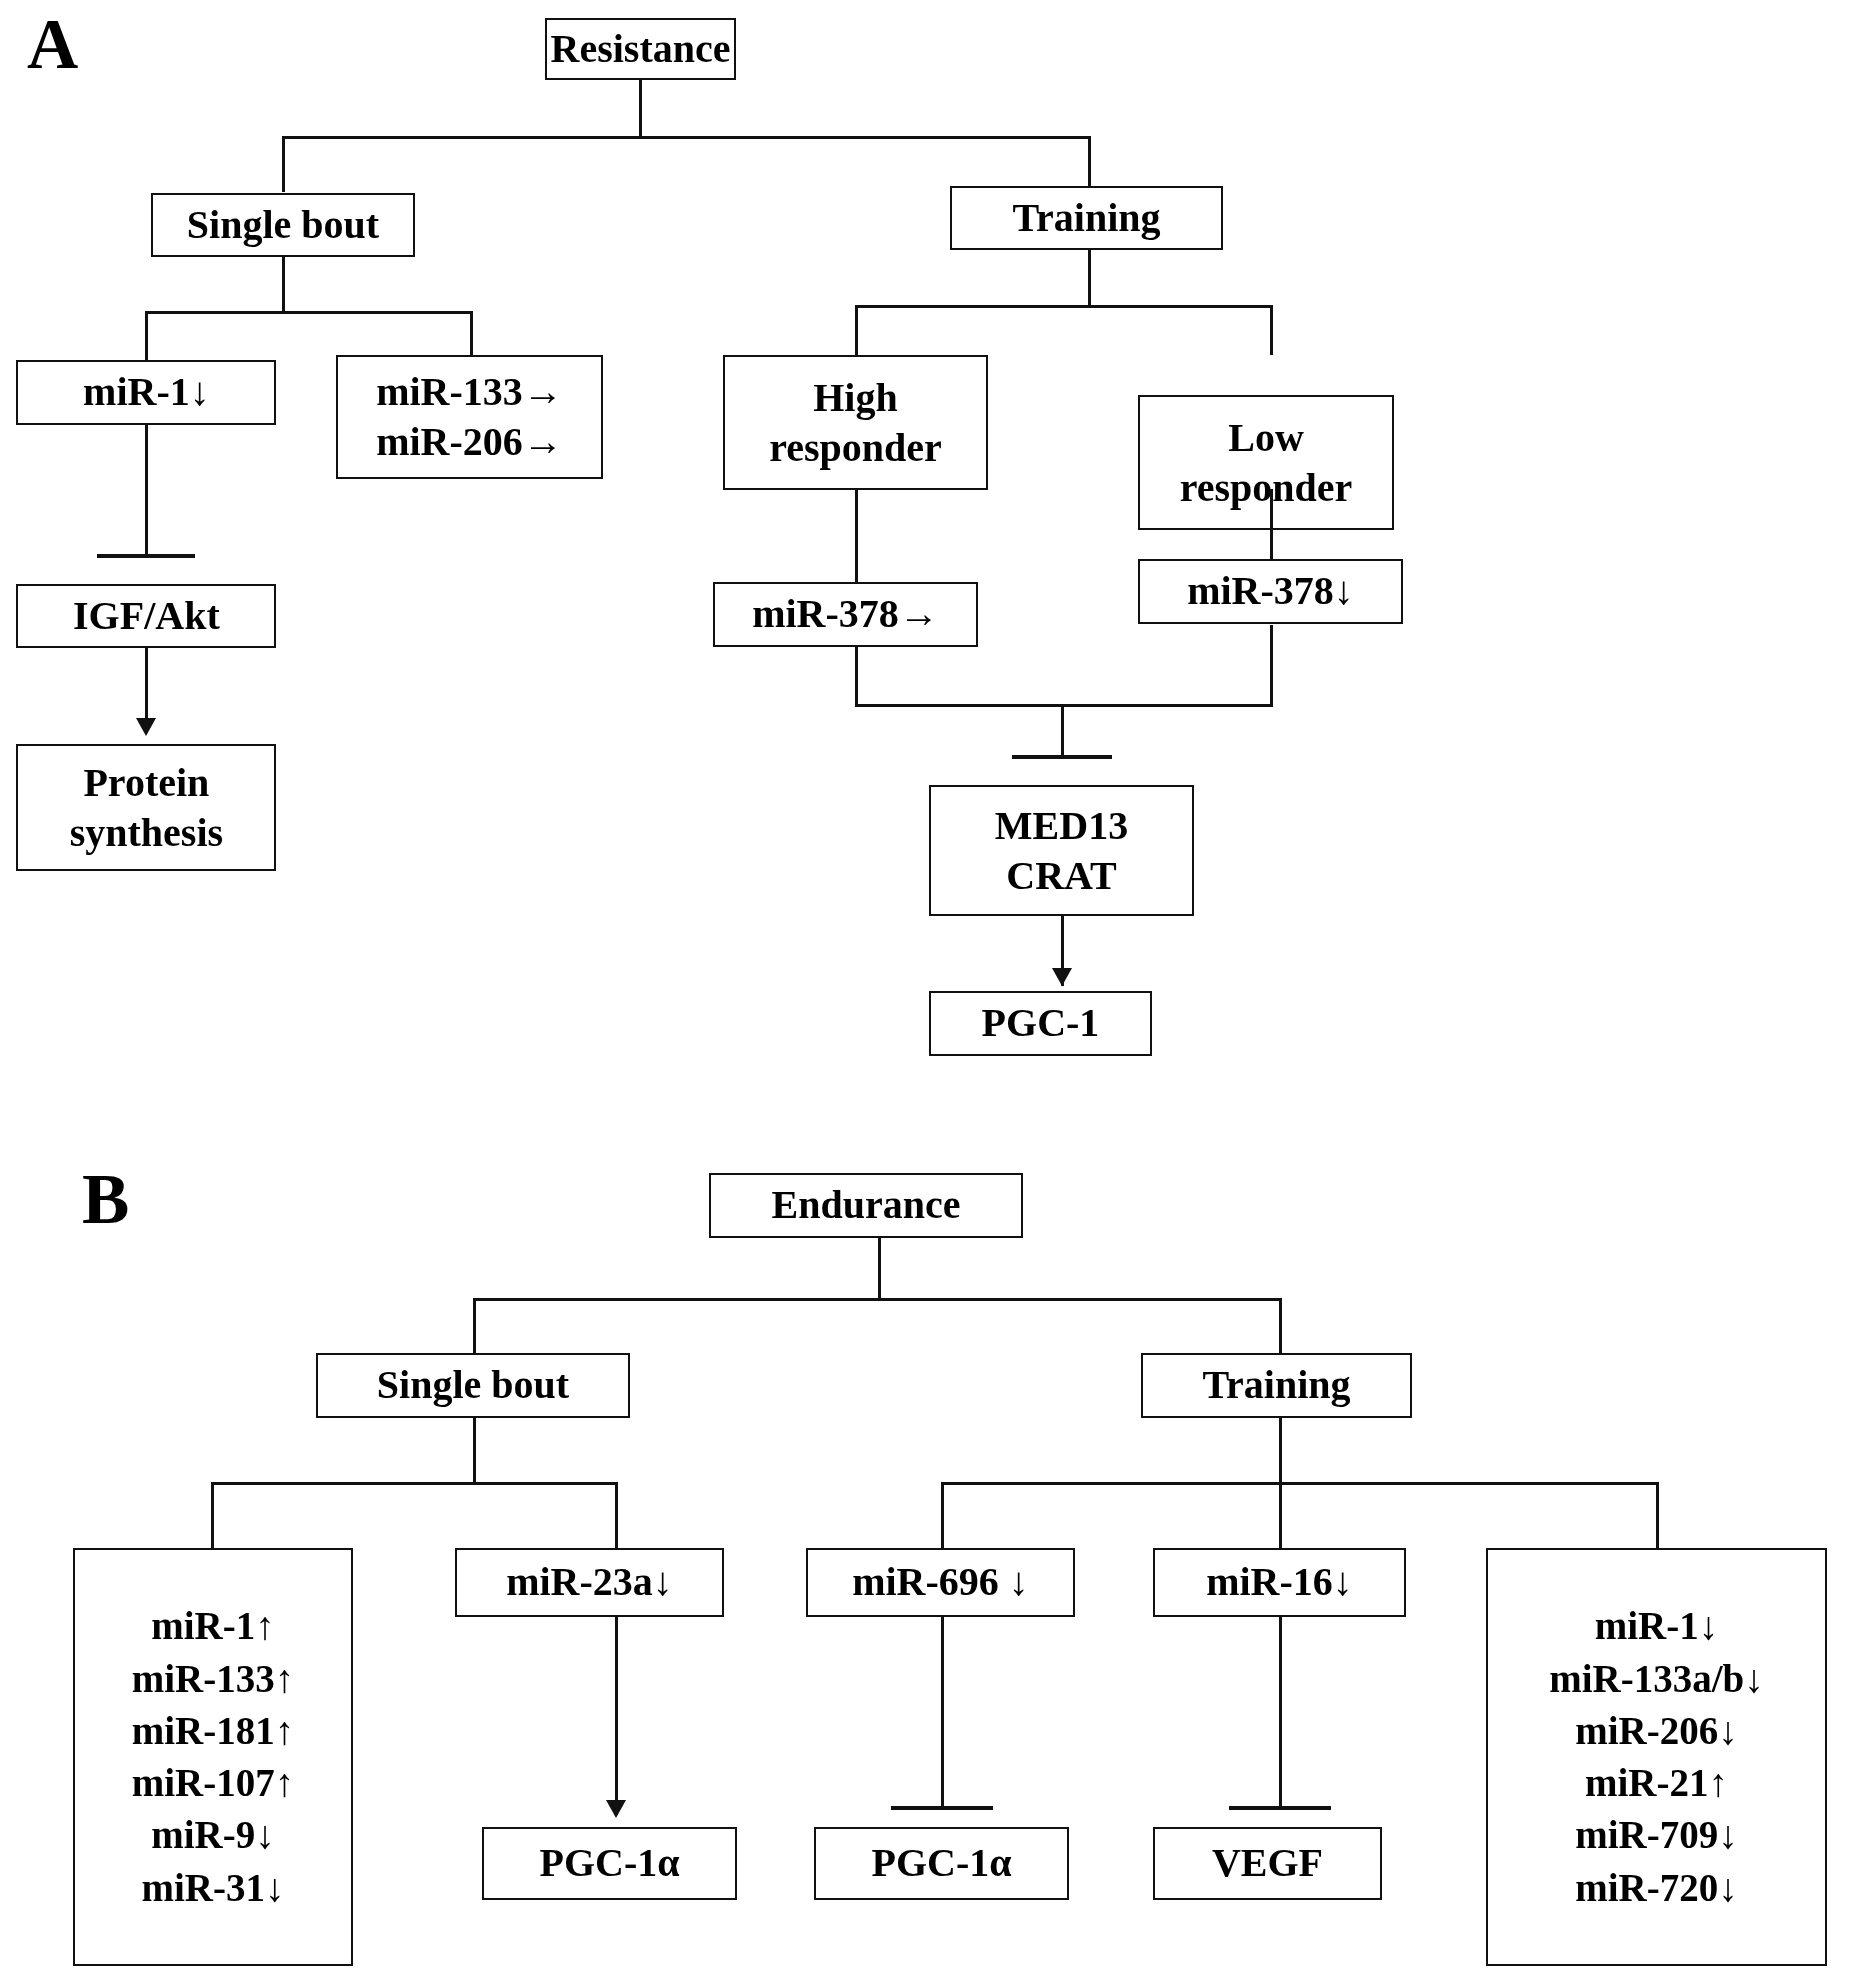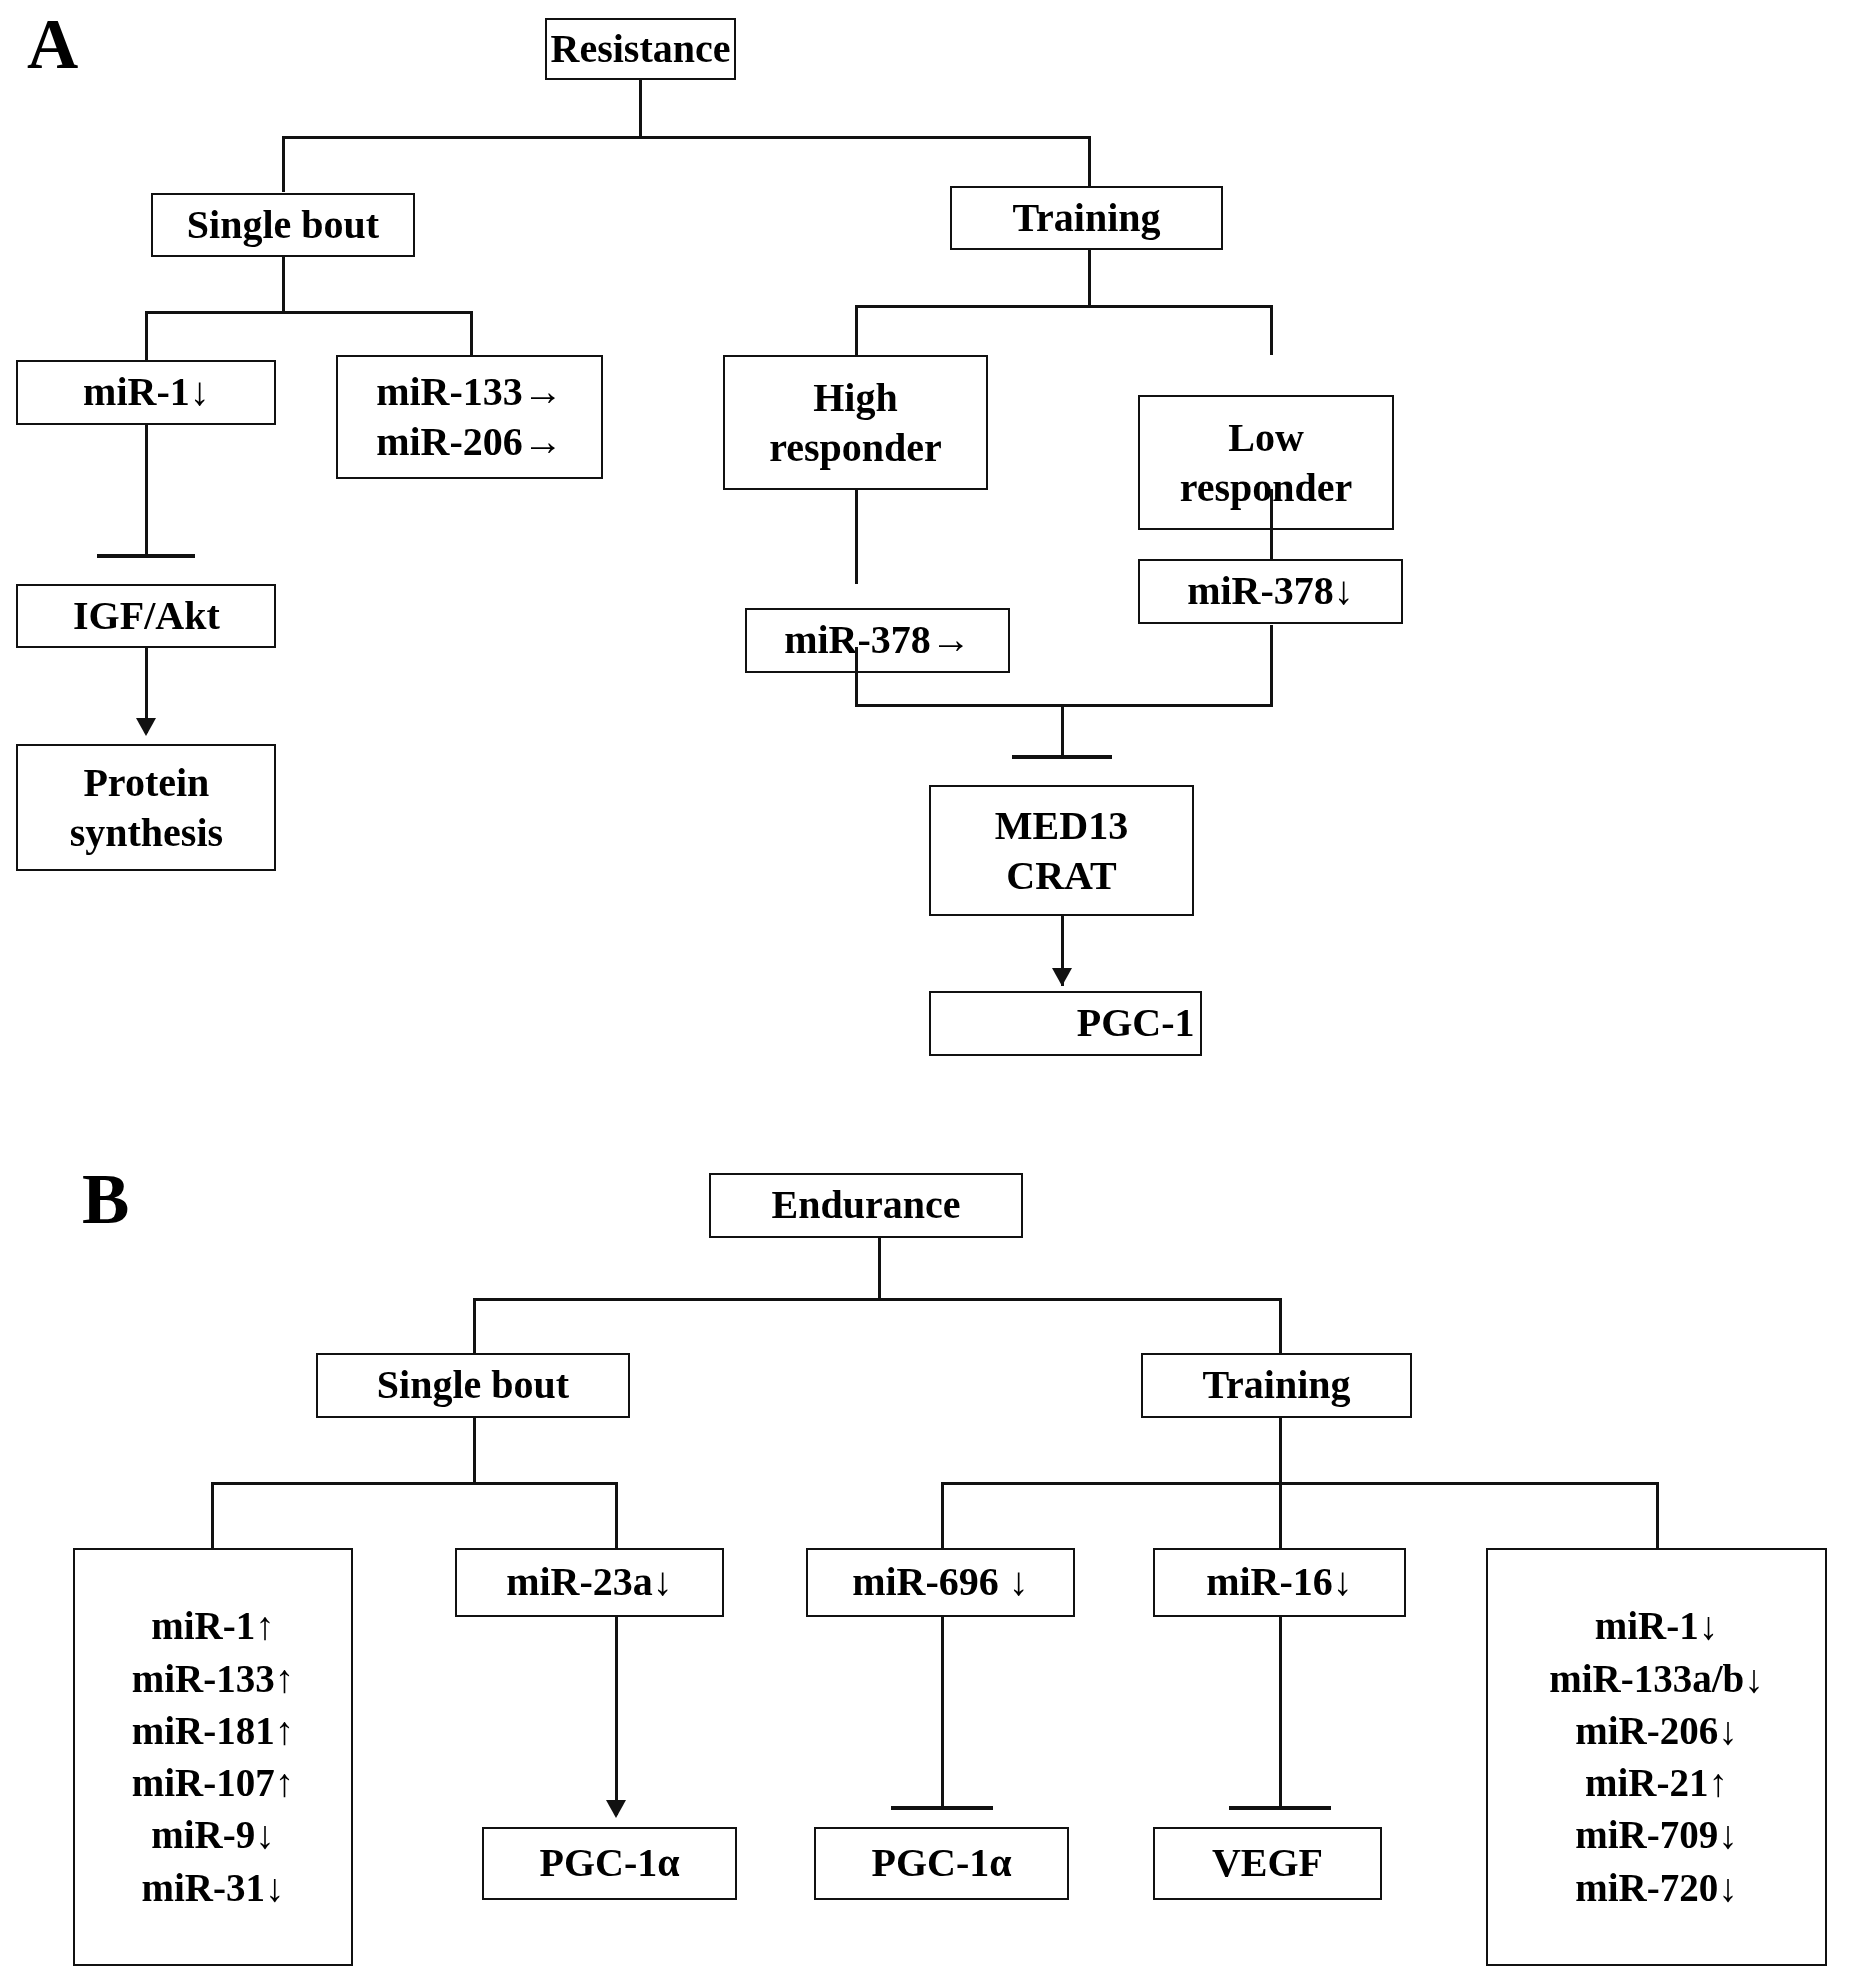--- a/index.html
+++ b/index.html
@@ -134,21 +134,21 @@
     <span class="ln">High</span>
     <span class="ln">responder</span>
   </div>
 
   <div class="node lines" style="left:1138px; top:355px; width:256px; height:135px;margin-top:40px;">
     <span class="ln">Low</span>
     <span class="ln">responder</span>
   </div>
 
   <div class="edge v" style="left:855px; top:489px; height:95px;"></div>
-  <div class="node" style="left:745px; top:582px; width:265px; height:65px;margin-top:26px;">
+  <div class="node" style="left:713px; top:582px; width:265px; height:65px;">
     <span class="ln">miR-378→</span>
   </div>
 
   <div class="edge v" style="left:1270px; top:489px; height:73px;"></div>
   <div class="node" style="left:1138px; top:559px; width:265px; height:65px;">
     <span class="ln">miR-378↓</span>
   </div>
 
   <div class="edge v" style="left:855px; top:647px; height:59px;"></div>
   <div class="edge v" style="left:1270px; top:625px; height:82px;"></div>
@@ -157,21 +157,21 @@
   <div class="tbar" style="left:1012px; top:755px; width:100px;"></div>
 
   <div class="node lines" style="left:929px; top:785px; width:265px; height:131px;">
     <span class="ln">MED13</span>
     <span class="ln">CRAT</span>
   </div>
 
   <div class="edge v" style="left:1061px; top:915px; height:71px;"></div>
   <div class="arrowhead" style="left:1052px; top:968px;"></div>
 
-  <div class="node" style="left:929px; top:991px; width:273px; height:65px;align-items:flex-end;">
+  <div class="node" style="left:929px; top:991px; width:223px; height:65px;">
     <span class="ln">PGC-1</span>
   </div>
 
   <div class="panel-letter" style="left:82px; top:1164px;">B</div>
 
   <div class="node" style="left:709px; top:1173px; width:314px; height:65px;">
     <span class="ln">Endurance</span>
   </div>
   <div class="edge v" style="left:878px; top:1238px; height:62px;"></div>
   <div class="edge h" style="left:473px; top:1298px; width:809px;"></div>

